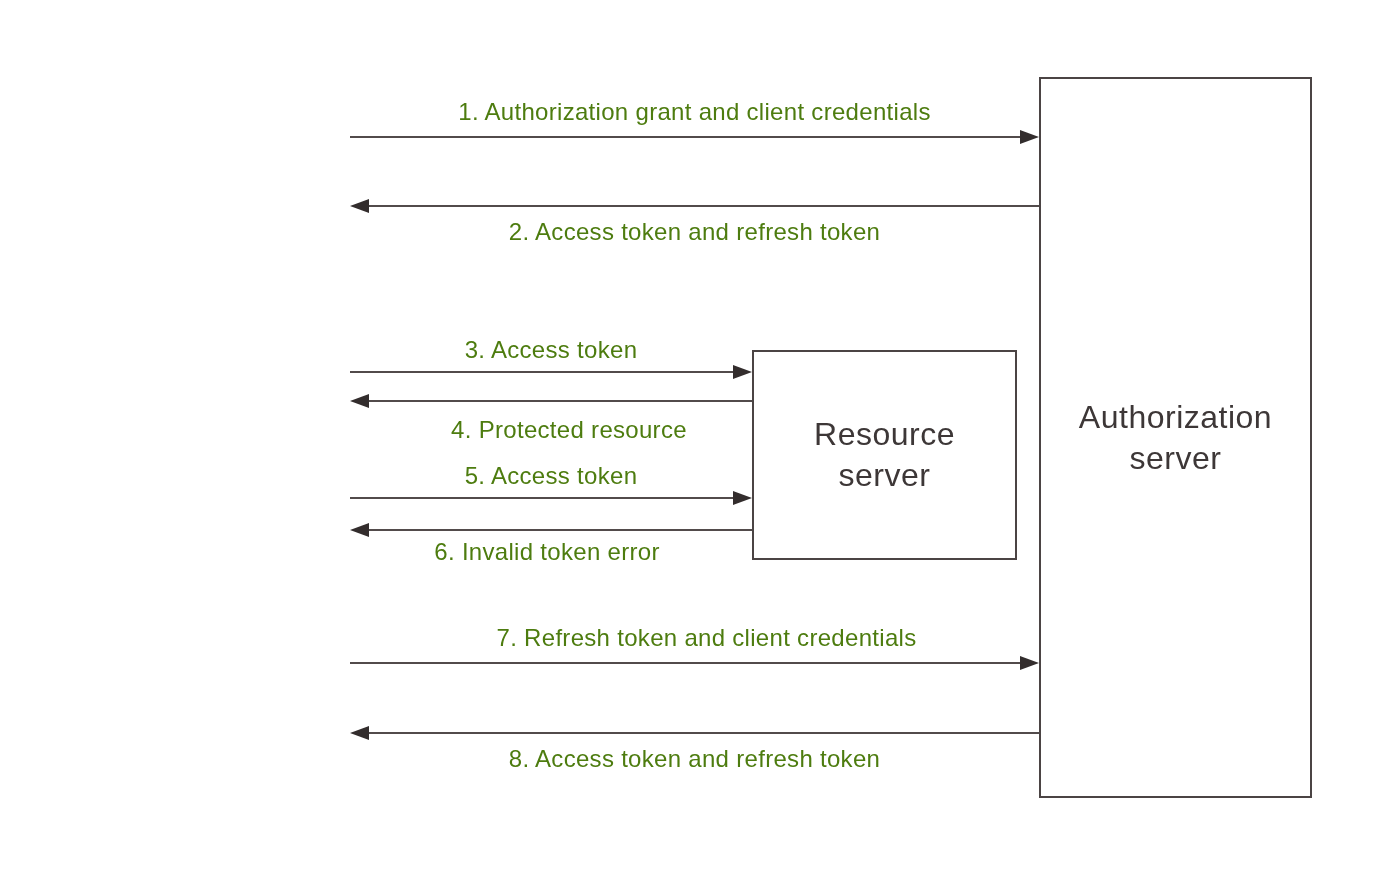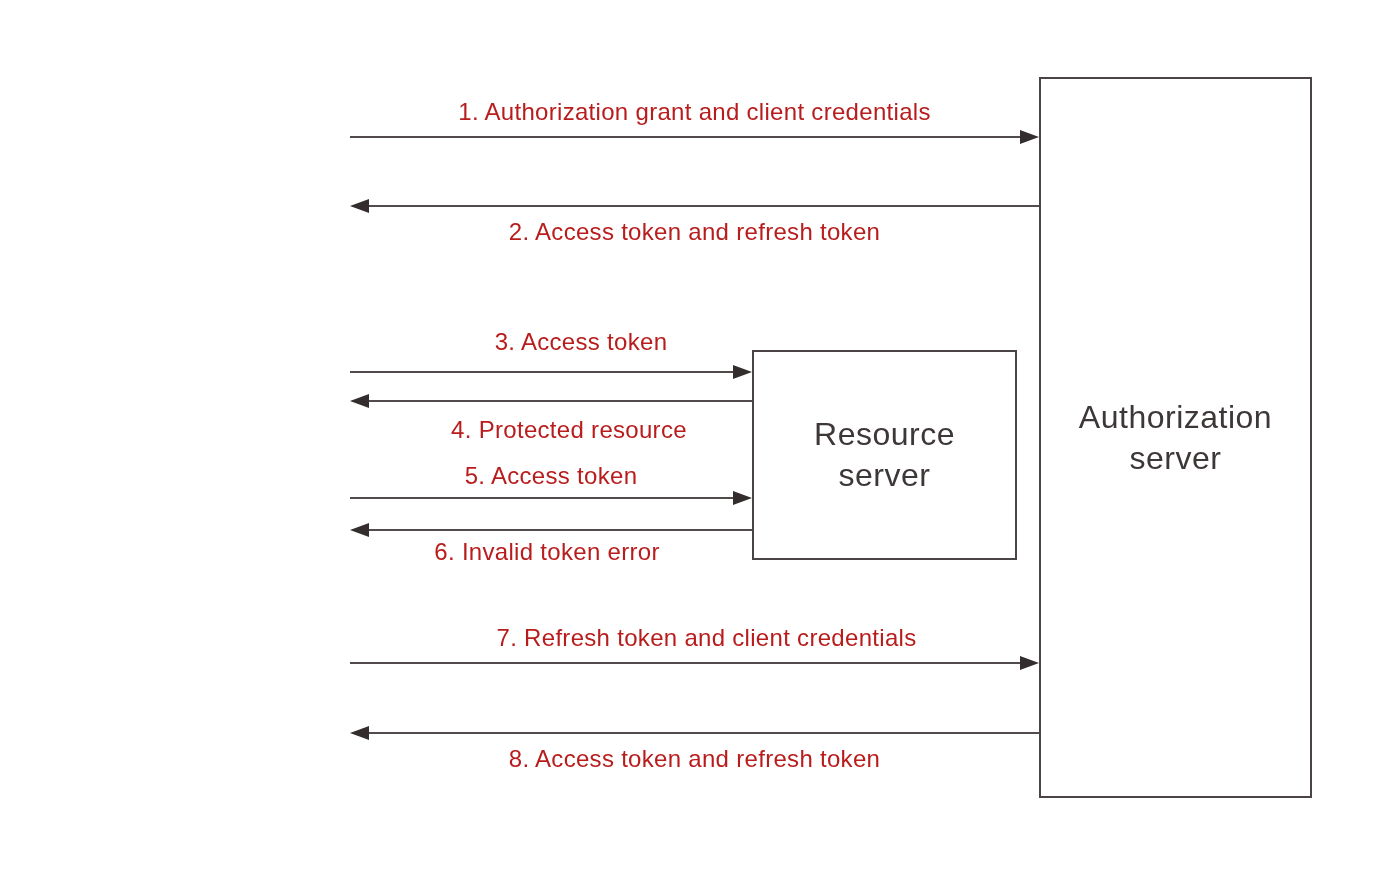--- a/index.html
+++ b/index.html
@@ -48,21 +48,21 @@
     height: 0;
     border-top: 7px solid transparent;
     border-bottom: 7px solid transparent;
   }
   .arrow-head.right { border-left: 19px solid #332d2d; }
   .arrow-head.left  { border-right: 19px solid #332d2d; }
 
   .arrow-label {
     position: absolute;
     font-size: 24px;
-    color: #b91c1c;
+    color: #4d7c0f;
     text-align: center;
     white-space: nowrap;
     letter-spacing: 0.3px;
   }
 </style>
 </head>
 <body>
 
 <div class="canvas">
 
@@ -77,21 +77,21 @@
 
   <div id="arrows-layer">
       <div class="arrow-line" style="top: 136px; left: 350px; width: 673px;"></div>
       <div class="arrow-head right" style="top: 130px; left: 1020px;"></div>
       <div class="arrow-label" style="top: 98px; left: 350px; width: 689px;">1. Authorization grant and client credentials</div>
       <div class="arrow-line" style="top: 205px; left: 366px; width: 673px;"></div>
       <div class="arrow-head left" style="top: 199px; left: 350px;"></div>
       <div class="arrow-label" style="top: 218px; left: 350px; width: 689px;">2. Access token and refresh token</div>
       <div class="arrow-line" style="top: 371px; left: 350px; width: 386px;"></div>
       <div class="arrow-head right" style="top: 365px; left: 733px;"></div>
-      <div class="arrow-label" style="top: 328px; left: 350px; width: 402px; margin-left: 30px;">3. Access token</div>
+      <div class="arrow-label" style="top: 336px; left: 350px; width: 402px;">3. Access token</div>
       <div class="arrow-line" style="top: 400px; left: 366px; width: 386px;"></div>
       <div class="arrow-head left" style="top: 394px; left: 350px;"></div>
       <div class="arrow-label" style="top: 416px; left: 368px; width: 402px;">4. Protected resource</div>
       <div class="arrow-line" style="top: 497px; left: 350px; width: 386px;"></div>
       <div class="arrow-head right" style="top: 491px; left: 733px;"></div>
       <div class="arrow-label" style="top: 462px; left: 350px; width: 402px;">5. Access token</div>
       <div class="arrow-line" style="top: 529px; left: 366px; width: 386px;"></div>
       <div class="arrow-head left" style="top: 523px; left: 350px;"></div>
       <div class="arrow-label" style="top: 538px; left: 346px; width: 402px;">6. Invalid token error</div>
       <div class="arrow-line" style="top: 662px; left: 350px; width: 673px;"></div>

